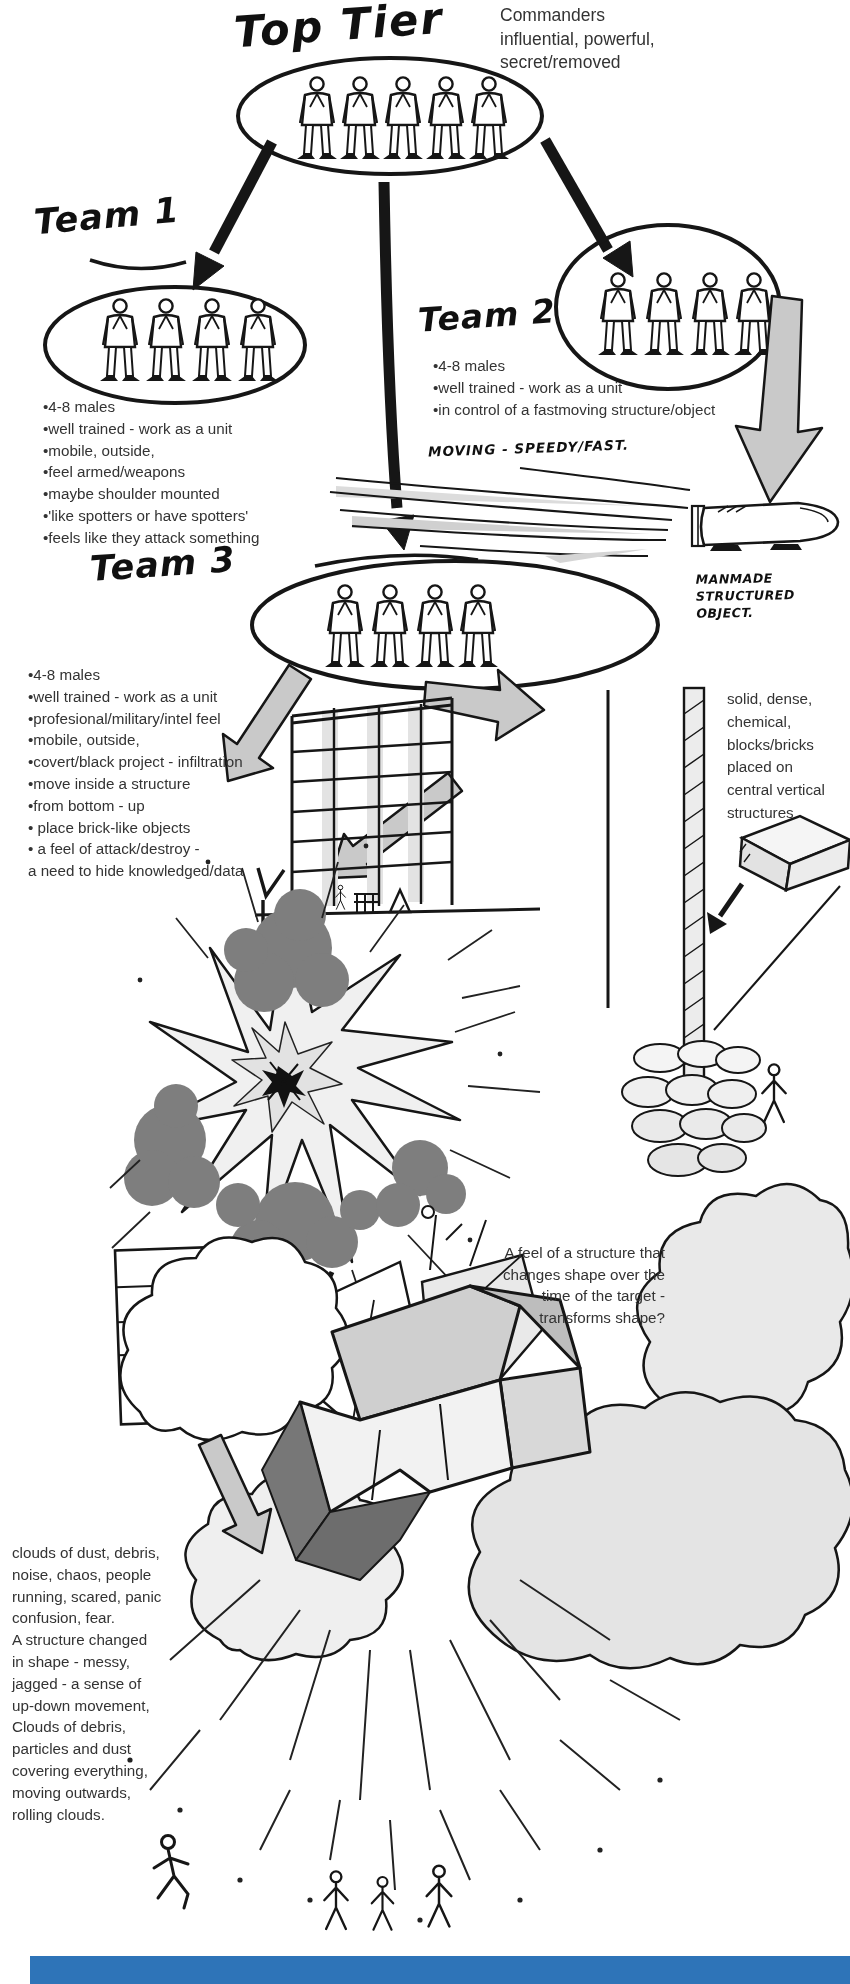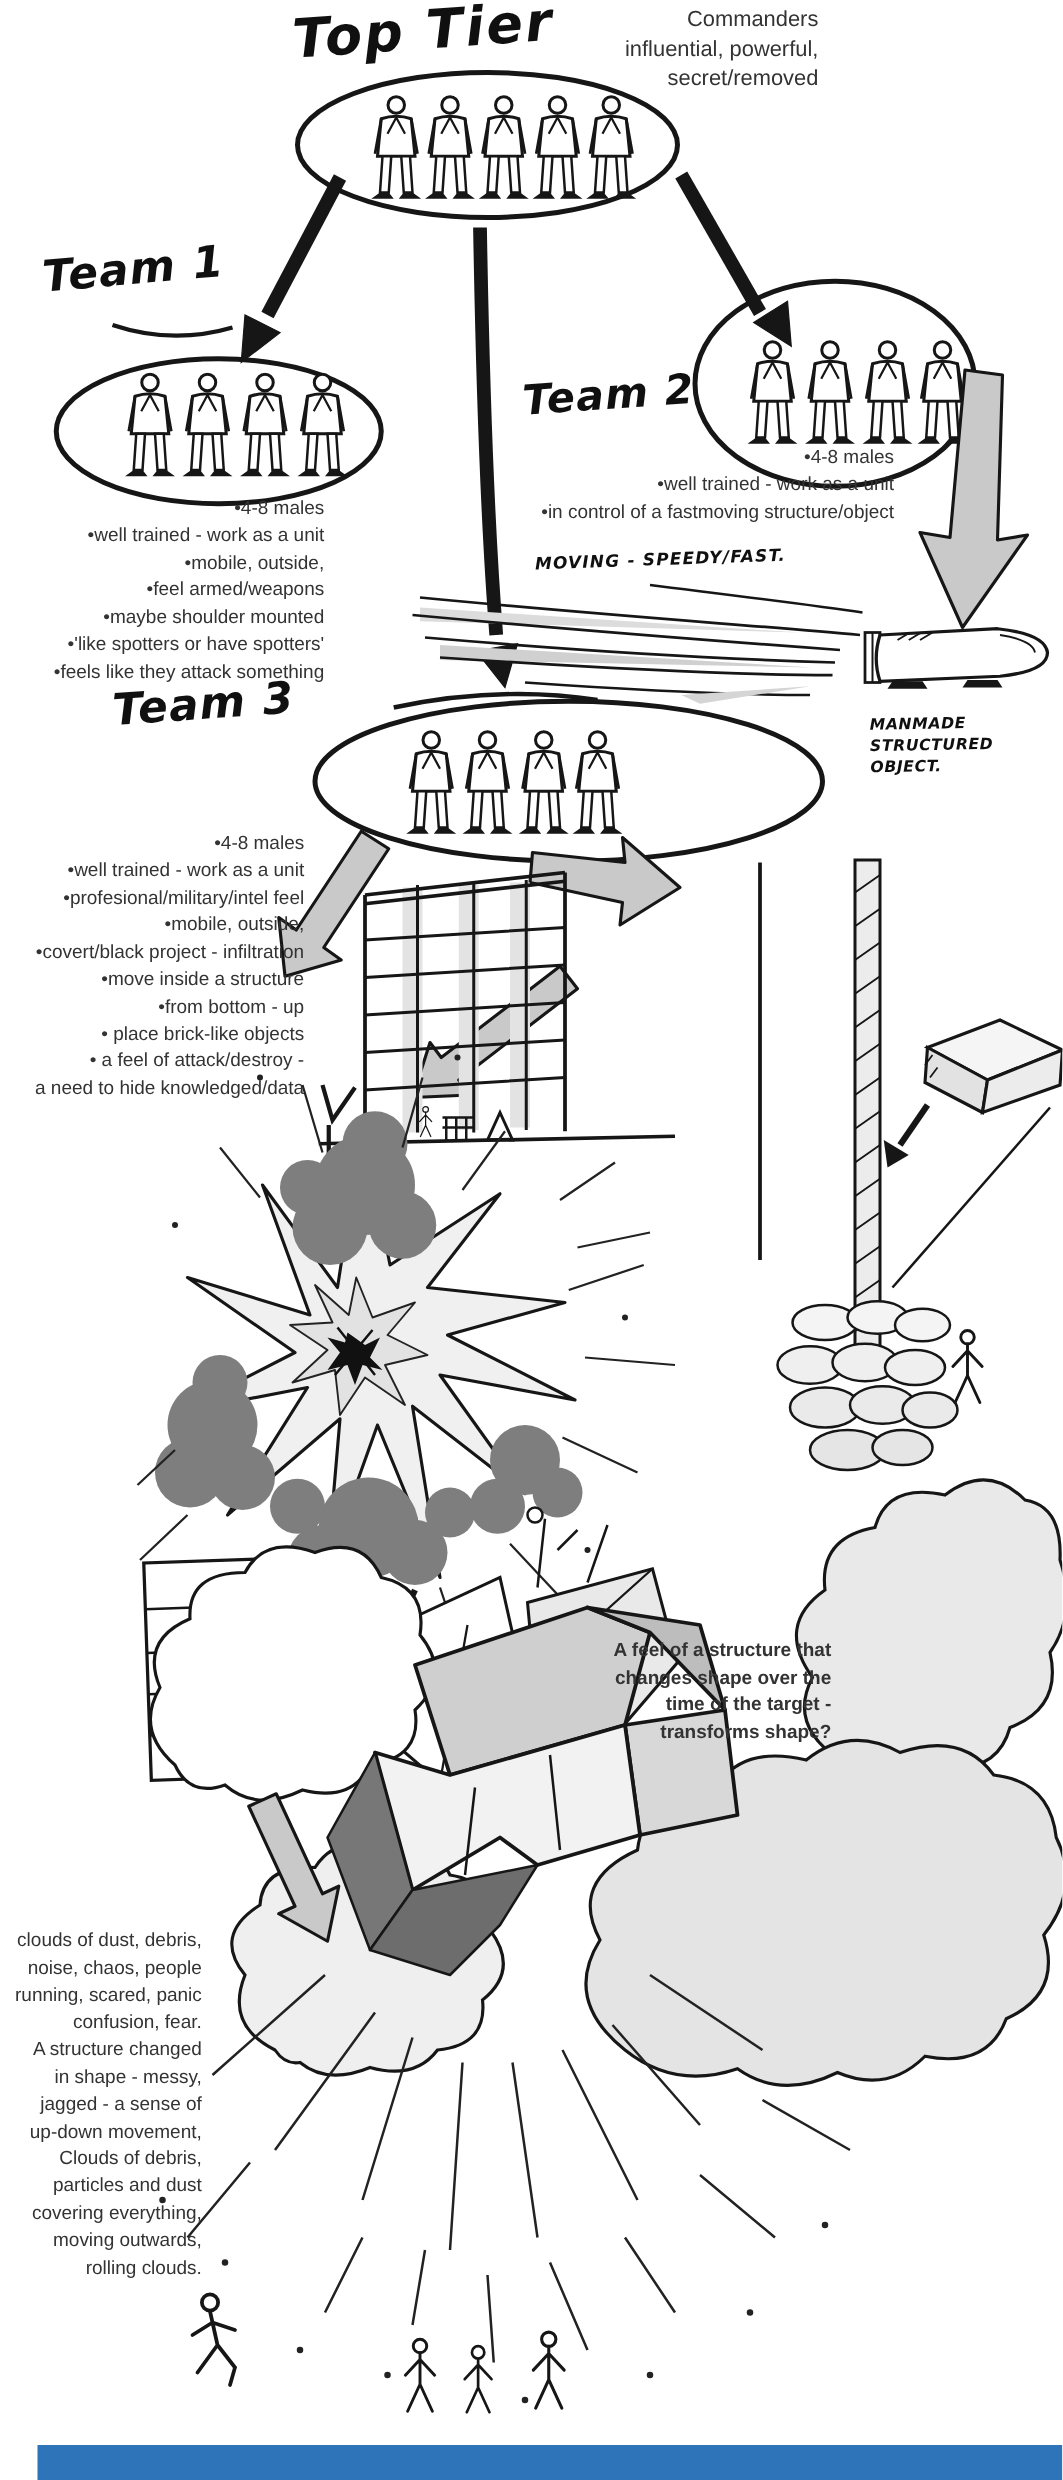--- a/index.html
+++ b/index.html
@@ -1,35 +1,35 @@
 <!DOCTYPE html>
 <html><head>
 <meta charset="utf-8">
 <style>
   html,body{margin:0;padding:0;background:#ffffff;}
   .canvas{position:relative;width:850px;height:1984px;background:#fff;overflow:hidden;
           font-family:"Liberation Sans",sans-serif;color:#2e2e2e;}
   .abs{position:absolute;}
-  .txt{position:absolute;white-space:pre-line;font-size:15.2px;line-height:21.8px;color:#333;text-align:right;}
+  .txt{position:absolute;white-space:pre-line;font-size:15.2px;line-height:21.8px;color:#333;}
   .hand{position:absolute;font-family:"DejaVu Sans",sans-serif;font-style:italic;font-weight:700;
         color:#101010;white-space:pre-line;}
   #t-toptier{left:234px;top:0px;font-size:43px;transform:rotate(-4deg);letter-spacing:2px;}
   #t-commanders{left:500px;top:4px;font-size:17.5px;line-height:23.5px;}
   #t-team1{left:34px;top:196px;font-size:35px;transform:rotate(-5deg);letter-spacing:1px;}
   #t-team1b{left:43px;top:396px;}
   #t-team2{left:418px;top:296px;font-size:33px;transform:rotate(-4deg);letter-spacing:1px;}
   #t-team2b{left:433px;top:355px;}
   #t-moving{left:428px;top:440px;font-size:13.5px;transform:rotate(-2deg);letter-spacing:1px;}
   #t-manmade{left:696px;top:570px;font-size:12.5px;line-height:17px;letter-spacing:0.5px;transform:rotate(-1deg);}
   #t-team3{left:90px;top:544px;font-size:35px;transform:rotate(-4deg);letter-spacing:1px;}
   #t-team3b{left:28px;top:664px;}
   #t-blocks{left:727px;top:688px;line-height:22.8px;}
   #t-expl-left{left:30px;top:1016px;line-height:21px;}
   #t-expl-right{left:452px;top:1064px;line-height:22px;}
-  #t-transform{left:450px;top:1310px;width:215px;text-align:right;line-height:21.5px;font-weight:bold;}
+  #t-transform{left:450px;top:1242px;width:215px;text-align:right;line-height:21.5px;}
   #t-aftermath{left:12px;top:1542px;}
   #footer-bar{left:30px;top:1956px;width:820px;height:28px;}
 </style>
 </head>
 <body>
 
 <div class="canvas">
 
   <svg class="abs" style="left:0;top:0" width="850" height="1984" viewBox="0 0 850 1984">
     <defs>
@@ -331,20 +331,26 @@
 •well trained - work as a unit
 •profesional/military/intel feel
 •mobile, outside,
 •covert/black project - infiltration
 •move inside a structure
 •from bottom - up
 • place brick-like objects
 • a feel of attack/destroy -
 a need to hide knowledged/data</div>
 
+  <div id="t-blocks" class="txt">solid, dense,
+chemical,
+blocks/bricks
+placed on
+central vertical
+structures</div>
   <div id="t-transform" class="txt">A feel of a structure that
 changes shape over the
 time of the target -
 transforms shape?</div>
   <div id="t-aftermath" class="txt">clouds of dust, debris,
 noise, chaos, people
 running, scared, panic
 confusion, fear.
 A structure changed
 in shape - messy,

